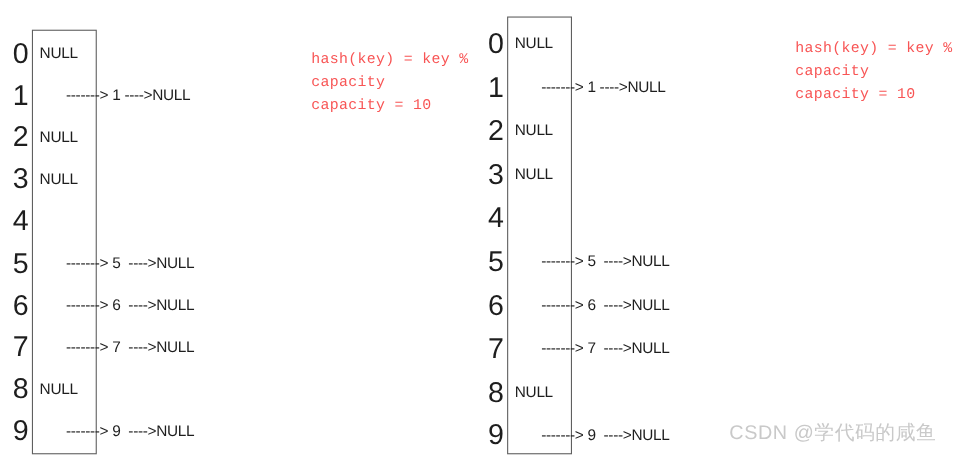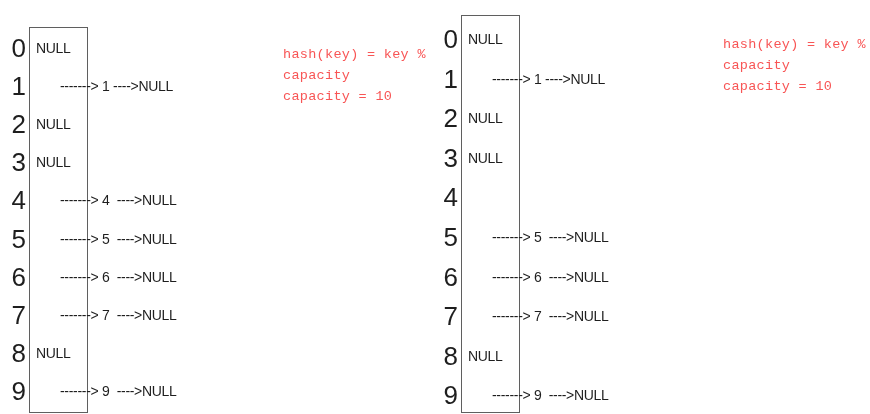--- a/index.html
+++ b/index.html
@@ -108,21 +108,20 @@
         <div class="row" style="top: 110.2px;">
           <span class="idx">2</span>
           <span class="content null">NULL</span>
         </div>
         <div class="row" style="top: 148.3px;">
           <span class="idx">3</span>
           <span class="content null">NULL</span>
         </div>
         <div class="row" style="top: 186.4px;">
           <span class="idx">4</span>
-          <span class="content chain">-------&gt; 4  ----&gt;NULL</span>
         </div>
         <div class="row" style="top: 224.5px;">
           <span class="idx">5</span>
           <span class="content chain">-------&gt; 5  ----&gt;NULL</span>
         </div>
         <div class="row" style="top: 262.6px;">
           <span class="idx">6</span>
           <span class="content chain">-------&gt; 6  ----&gt;NULL</span>
         </div>
         <div class="row" style="top: 300.7px;">
@@ -180,13 +179,14 @@
           <span class="content null">NULL</span>
         </div>
         <div class="row" style="top: 381.4px;">
           <span class="idx">9</span>
           <span class="content chain">-------&gt; 9  ----&gt;NULL</span>
         </div>
       </div>
     <div class="annotation"><div class="ann-line">hash(key) = key %</div><div class="ann-line">capacity</div><div class="ann-line">capacity = 10</div></div>
   </section>
 
+  <span class="watermark">CSDN @学代码的咸鱼</span>
 </div>
 
 </body></html>

